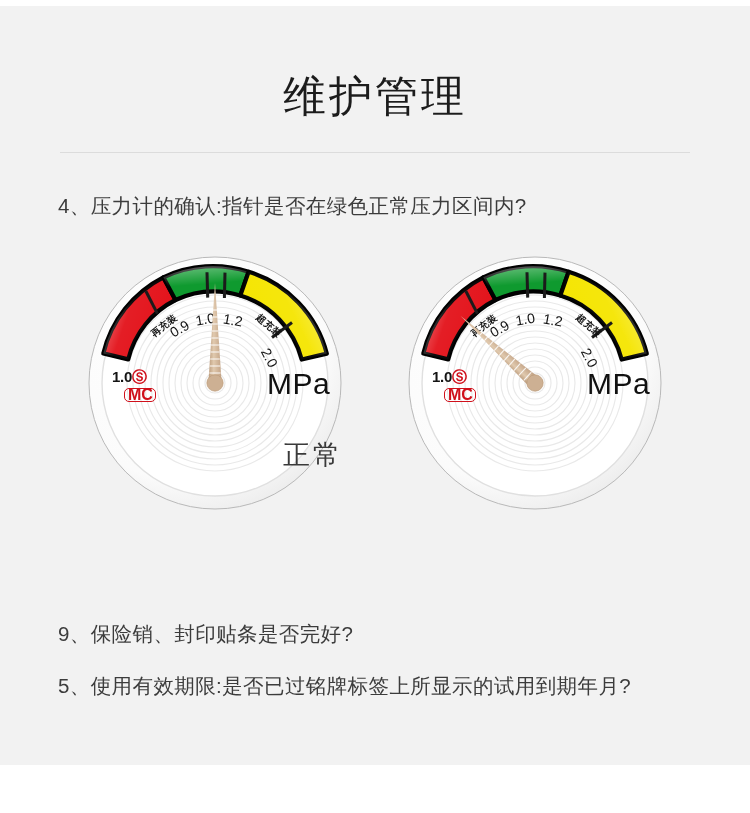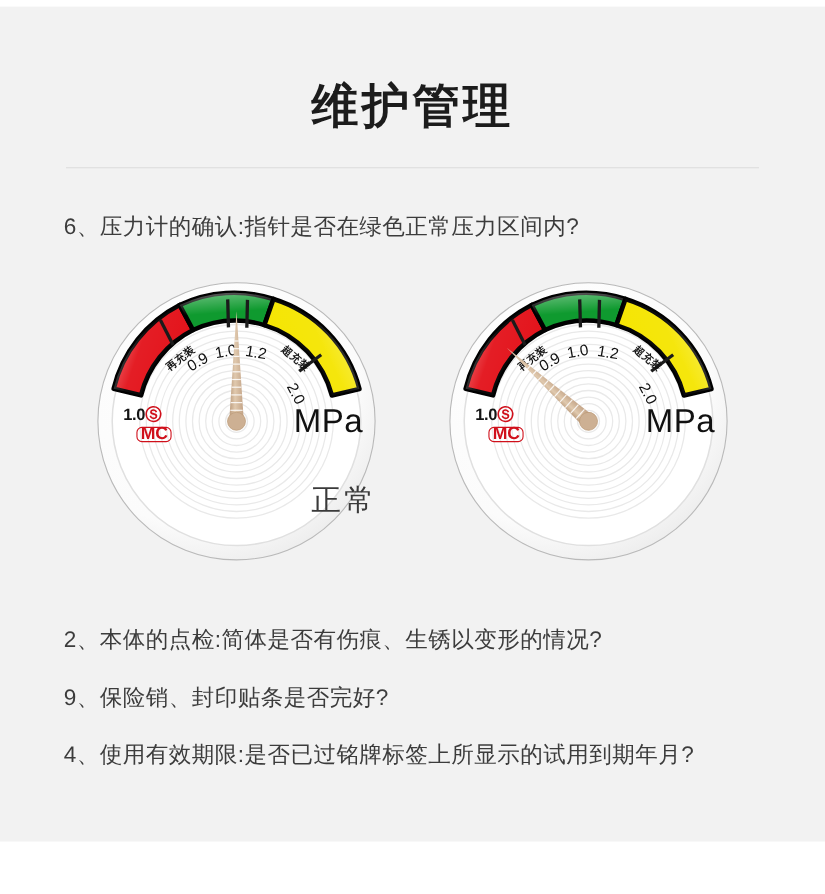--- a/index.html
+++ b/index.html
@@ -26,21 +26,21 @@
     background: #f2f2f2;
   }
 
   
   .title {
     position: absolute;
     left: 0; top: 62px;
     width: 750px;
     text-align: center;
     font-size: 43px;
-    font-weight: 700;
+    font-weight: 400;
     letter-spacing: 3px;
     color: #1c1c1c;
     font-family: "Liberation Sans", "DejaVu Sans", sans-serif;
   }
   .title-rule {
     position: absolute;
     left: 60px; top: 146px;
     width: 630px; height: 1px;
     background: #dcdcdc;
   }
@@ -128,21 +128,21 @@
 </style>
 </head>
 <body>
 
 <div class="page">
   <div class="canvas">
 
     <div class="title">维护管理</div>
     <div class="title-rule"></div>
 
-    <div class="qline q1">6、压力计的确认:指针是否在绿色正常压力区间内?</div>
+    <div class="qline q1">4、压力计的确认:指针是否在绿色正常压力区间内?</div>
 
     <div class="gauge-wrap" id="gauge-normal">
       <svg viewBox="0 0 256 256" xmlns="http://www.w3.org/2000/svg">
         <defs>
           <radialGradient id="bezelG1" cx="38%" cy="32%" r="78%">
             <stop offset="0%" stop-color="#ffffff"></stop>
             <stop offset="72%" stop-color="#fbfbfb"></stop>
             <stop offset="100%" stop-color="#e8e8e8"></stop>
           </radialGradient>
           <linearGradient id="redShine1" x1="0" y1="0" x2="1" y2="0.4">
@@ -336,18 +336,17 @@
 
       <span class="mpa-label" style="left:180px; top:112px;">MPa</span>
 
       <span class="badge-110" style="left:25px; top:113px;">
         <span>1.0</span><span class="badge-s">Ⓢ</span>
       </span>
       <span class="badge-mc" style="left:37px; top:133px;">MC</span>
 
     </div>
 
-    <div class="qline q2">2、本体的点检:简体是否有伤痕、生锈以变形的情况?</div>
     <div class="qline q3">9、保险销、封印贴条是否完好?</div>
-    <div class="qline q4">4、使用有效期限:是否已过铭牌标签上所显示的试用到期年月?</div>
+    <div class="qline q4">5、使用有效期限:是否已过铭牌标签上所显示的试用到期年月?</div>
 
   </div>
 </div>
 
 </body></html>

